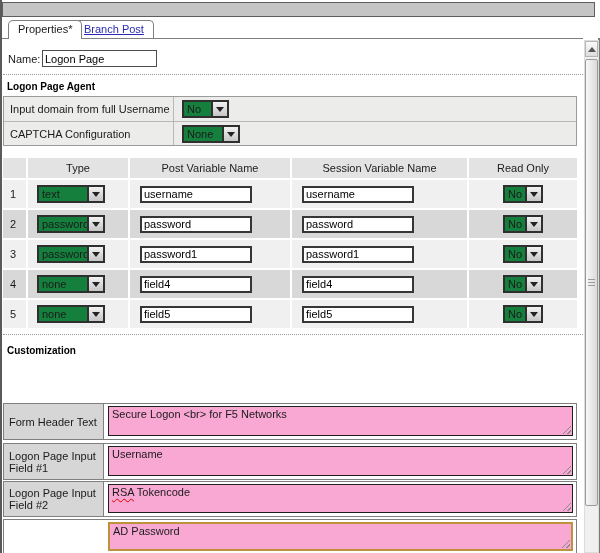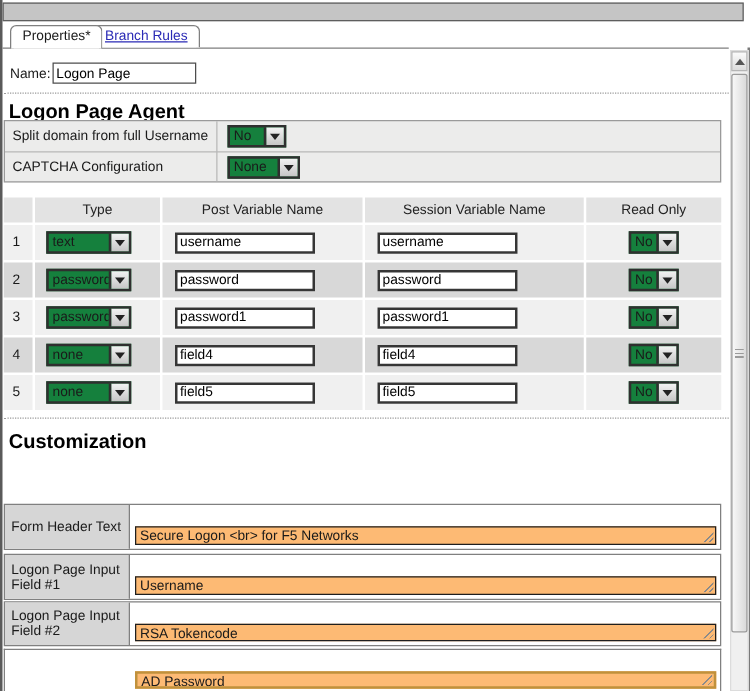--- a/index.html
+++ b/index.html
@@ -26,21 +26,21 @@
   .tab-link{color:#2a2ab5;text-decoration:underline;}
 
   
   .fld-label{color:#1a1a1a;}
   .text-input{
     position:absolute;background:#fff;border:1px solid #4d4d4d;
     font-family:"Liberation Sans",sans-serif;font-size:11px;padding:0 2px;margin:0;
   }
   .dotted{border-top:1px dotted #9a9a9a;height:0;}
 
-  .section-title{font-weight:bold;font-size:16px;color:#000;}
+  .section-title{font-weight:bold;font-size:10px;color:#000;}
 
   
   .dd{
     display:inline-flex;align-items:stretch;background:#15803d;
     border:2px solid #2f2f2f;height:14px;vertical-align:middle;
   }
   .dd .dd-val{padding:0 3px;line-height:14px;white-space:nowrap;overflow:hidden;flex:1;}
   .dd .dd-btn{
     width:14px;display:flex;align-items:center;justify-content:center;
     background:linear-gradient(#f2f2f2,#c6c6c6);border-left:2px solid #2f2f2f;
@@ -83,23 +83,22 @@
   }
   .btn{
     position:absolute;background:linear-gradient(#fafafa,#e0e0e0);
     border:1px solid #8e8e8e;border-radius:3px;font-family:"Liberation Sans",sans-serif;
     font-size:11px;padding:1px 9px;height:18px;line-height:15px;color:#111;
   }
 
   .field-row{left:3px;width:572px;border:1px solid #808080;background:#fff;}
   .ta{
     position:absolute;left:104px;top:2px;right:3px;bottom:3px;
-    border:1px solid #1f1f1f;background:#fdba74;padding:1px 3px;overflow:hidden;
+    border:1px solid #1f1f1f;background:#f9a8d4;padding:1px 3px;overflow:hidden;
     line-height:13px;
-    margin-top:15px;
   }
   .ta.focused{border:2px solid #c0913c;}
   .squiggle{
     text-decoration:underline;text-decoration-style:wavy;
     text-decoration-color:#e00000;text-decoration-thickness:1px;text-underline-offset:2px;
   }
   .resize-handle{
     position:absolute;right:1px;bottom:1px;width:9px;height:9px;
     background:repeating-linear-gradient(-45deg,transparent 0 2px,#8a8a8a 2px 3px);
     clip-path:polygon(100% 0,100% 100%,0 100%);
@@ -130,36 +129,36 @@
 
   <div class="abs" id="left-border"></div>
   <div class="abs" id="right-border"></div>
   <div class="abs" id="top-bar"></div>
 
   <div class="abs" id="tabstrip">
     <div class="tab active" style="left:6px;">
       <span>Properties*</span>
     </div>
     <div class="tab" style="left:72px;">
-      <span class="tab-link">Branch Rules</span>
+      <span class="tab-link">Branch Post</span>
     </div>
   </div>
 
   <span class="abs fld-label" style="left:8px;top:53px;">Name:</span>
   <input class="text-input" style="left: 42px; top: 50px; width: 109px; height: 15px;" value="Logon Page">
 
   <div class="abs dotted" style="left:3px;top:74px;width:580px;"></div>
 
   <span class="abs section-title" style="left:7px;top:81px;">Logon Page Agent</span>
 
   <div class="abs" id="agent-table">
     <div class="agent-divider-v"></div>
     <div class="agent-divider-h"></div>
     <div class="agent-row" style="top:0;">
-      <span class="agent-label">Split domain from full Username</span>
+      <span class="agent-label">Input domain from full Username</span>
       <span class="agent-value">
         <span class="dd" style="width:43px;">
           <span class="dd-val">No</span>
           <span class="dd-btn">
               <span class="dd-arrow"></span>
             </span>
         </span>
       </span>
     </div>
     <div class="agent-row r2">

